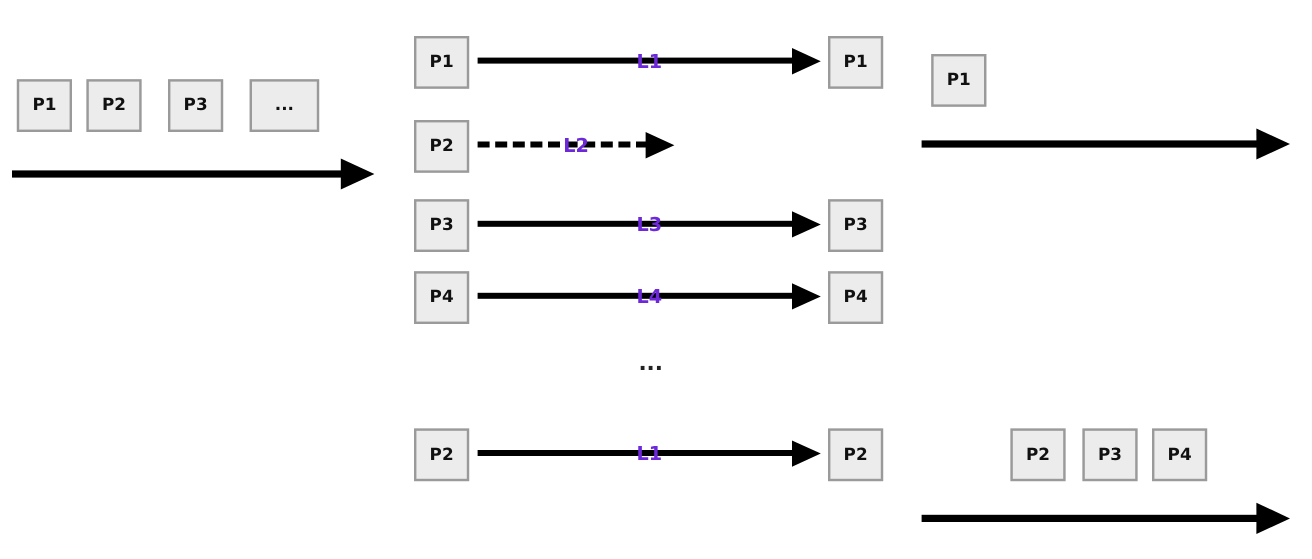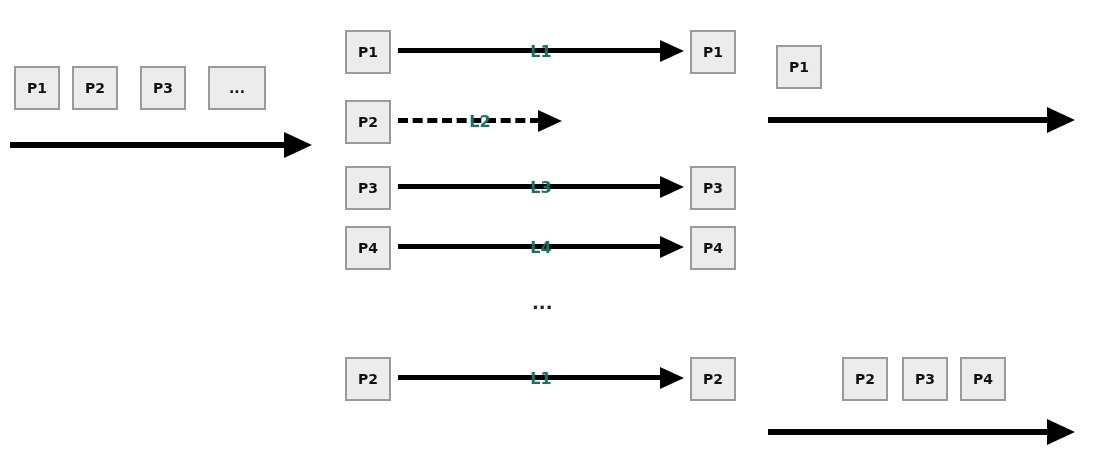--- a/index.html
+++ b/index.html
@@ -56,21 +56,21 @@
     border-left: 28px solid #000000;
     border-top: 13px solid transparent;
     border-bottom: 13px solid transparent;
   }
   .arrow .lbl {
     position: absolute;
     left: 50%; top: 0;
     transform: translate(-50%, -50%);
     font-weight: bold;
     font-size: 16px;
-    color: #0f766e;
+    color: #6d28d9;
     white-space: nowrap;
   }
   .dots {
     position: absolute;
     font-weight: bold;
     font-size: 18px;
     color: #222222;
   }
 </style>
 </head>

